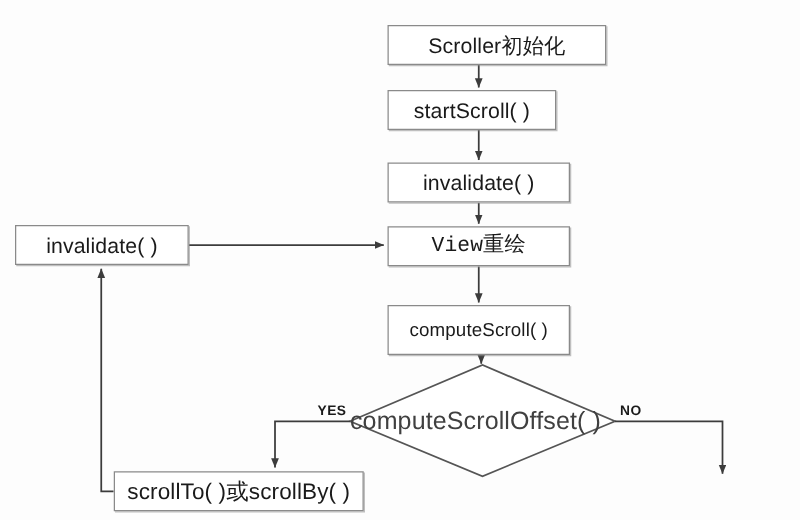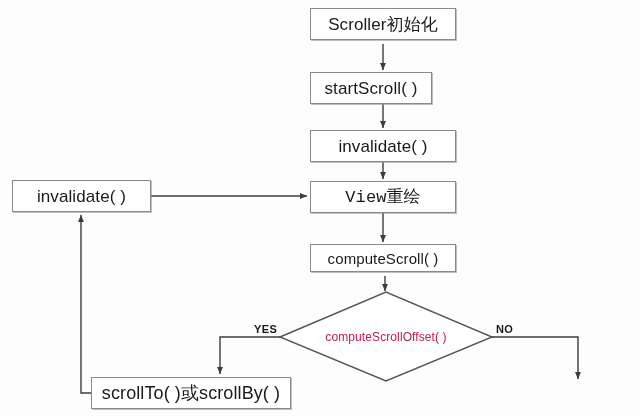--- a/index.html
+++ b/index.html
@@ -32,40 +32,40 @@
     align-items: center;
     justify-content: center;
     white-space: nowrap;
     z-index: 3;
     box-shadow: 1px 1px 0 rgba(140,140,140,0.55);
   }
   .node-label {
     line-height: 1;
     letter-spacing: 0.1px;
   }
-  .n-scroller-init { left: 310px; top: 8px;  width: 146px; height: 32px; font-size: 17px; }
-  .n-start-scroll  { left: 310px; top: 72px;  width: 122px; height: 32px; font-size: 17px; }
+  .n-scroller-init { left: 310px; top: 20px;  width: 175px; height: 32px; font-size: 17px; }
+  .n-start-scroll  { left: 310px; top: 72px;  width: 135px; height: 32px; font-size: 17px; }
   .n-invalidate-mid{ left: 310px; top: 130px; width: 146px; height: 32px; font-size: 17px; }
   .n-view-redraw   { left: 310px; top: 181px; width: 146px; height: 32px; font-size: 17px; font-family: Liberation Mono, monospace; }
-  .n-compute-scroll{ left: 310px; top: 244px; width: 146px; height: 28px; font-size: 15px; }
+  .n-compute-scroll{ left: 310px; top: 244px; width: 146px; height: 40px; font-size: 15px; }
   .n-invalidate-left { left: 12px; top: 180px; width: 139px; height: 32px; font-size: 17px; }
   .n-scroll-to     { left: 91px;  top: 377px; width: 200px; height: 32px; font-size: 18px; }
   .n-scroll-end    { left: 529px; top: 382px; width: 96px;  height: 31px; font-size: 17px; margin-top: 40px; }
 
   .diamond-label {
     position: absolute;
     left: 280px;
     top: 318px;
     width: 212px;
     height: 38px;
     display: flex;
     align-items: center;
-    justify-content: center;
-    font-size: 12px;
-    color: #be185d;
+    justify-content: flex-start;
+    font-size: 20px;
+    color: #404040;
     white-space: nowrap;
     z-index: 3;
   }
   .branch-label {
     position: absolute;
     font-size: 11px;
     font-weight: bold;
     color: #1a1a1a;
     letter-spacing: 0.4px;
     z-index: 4;

